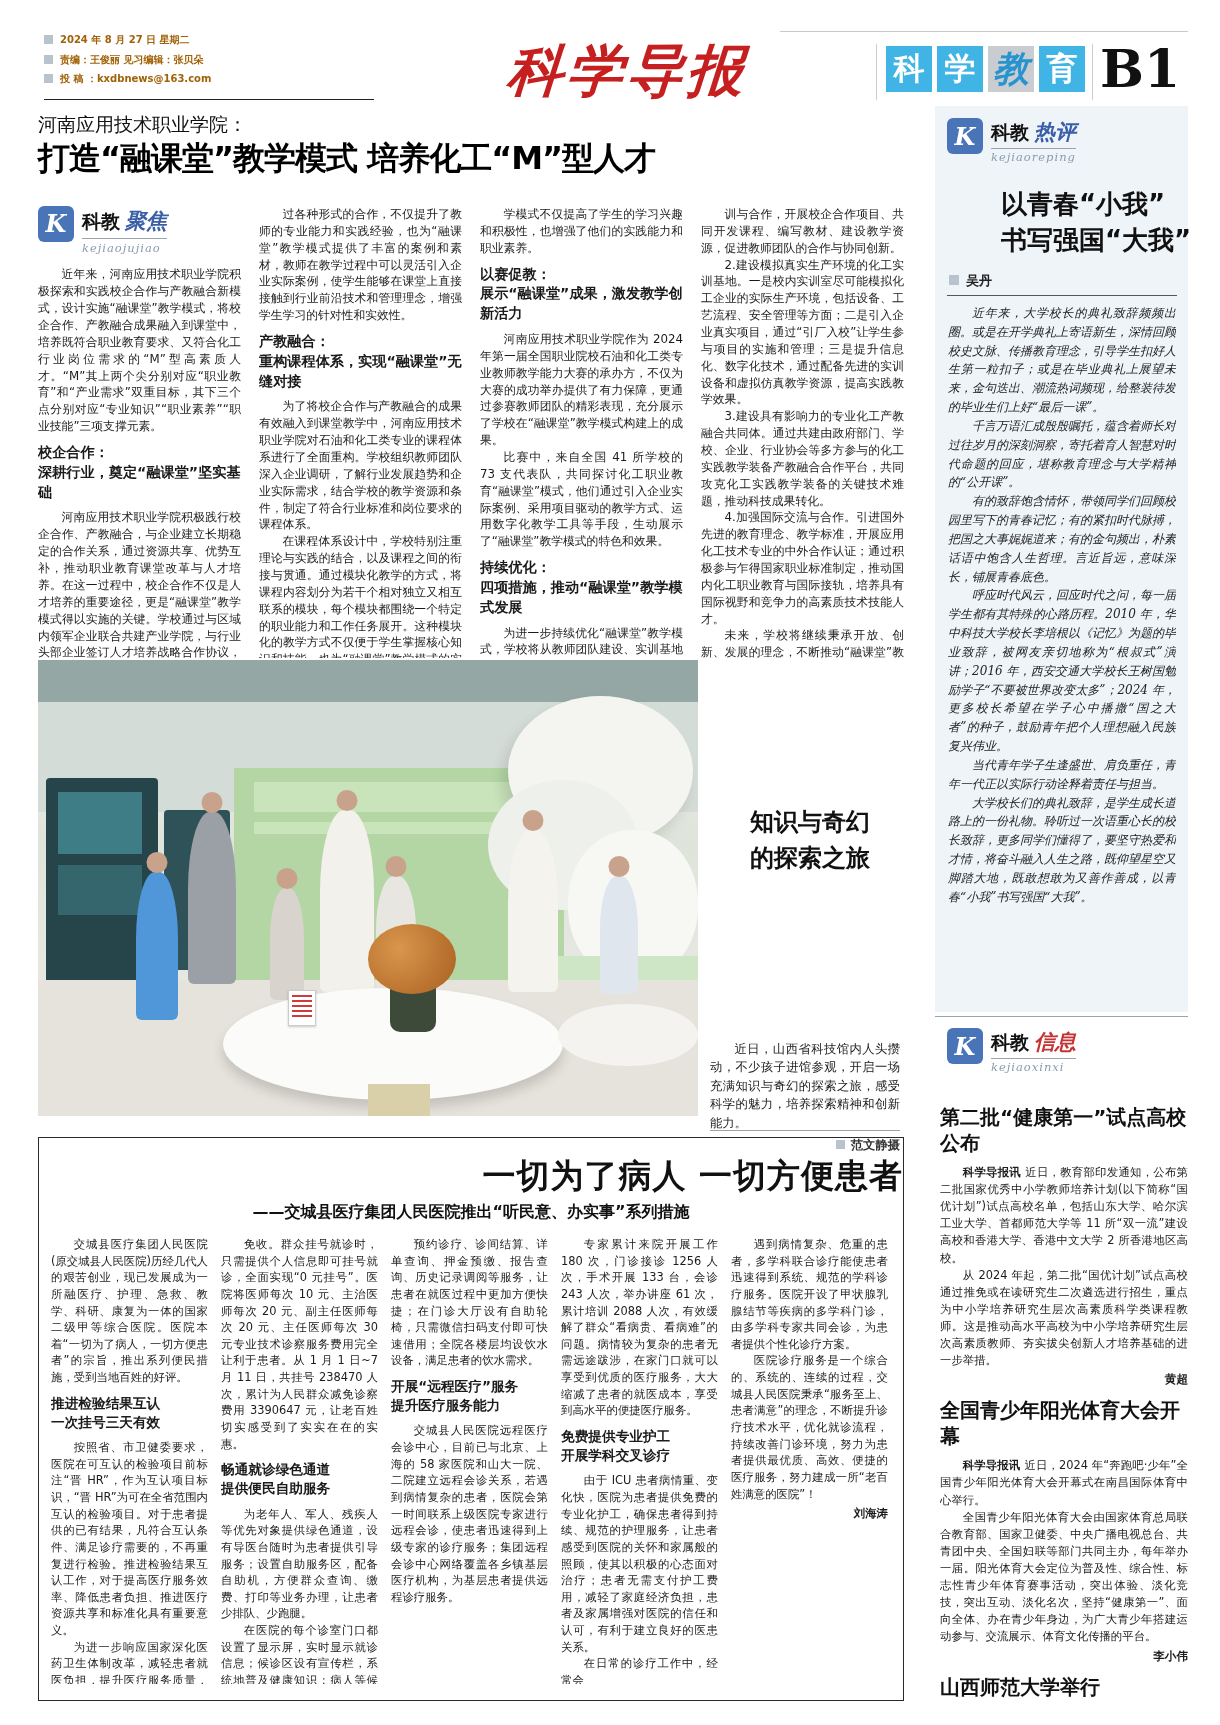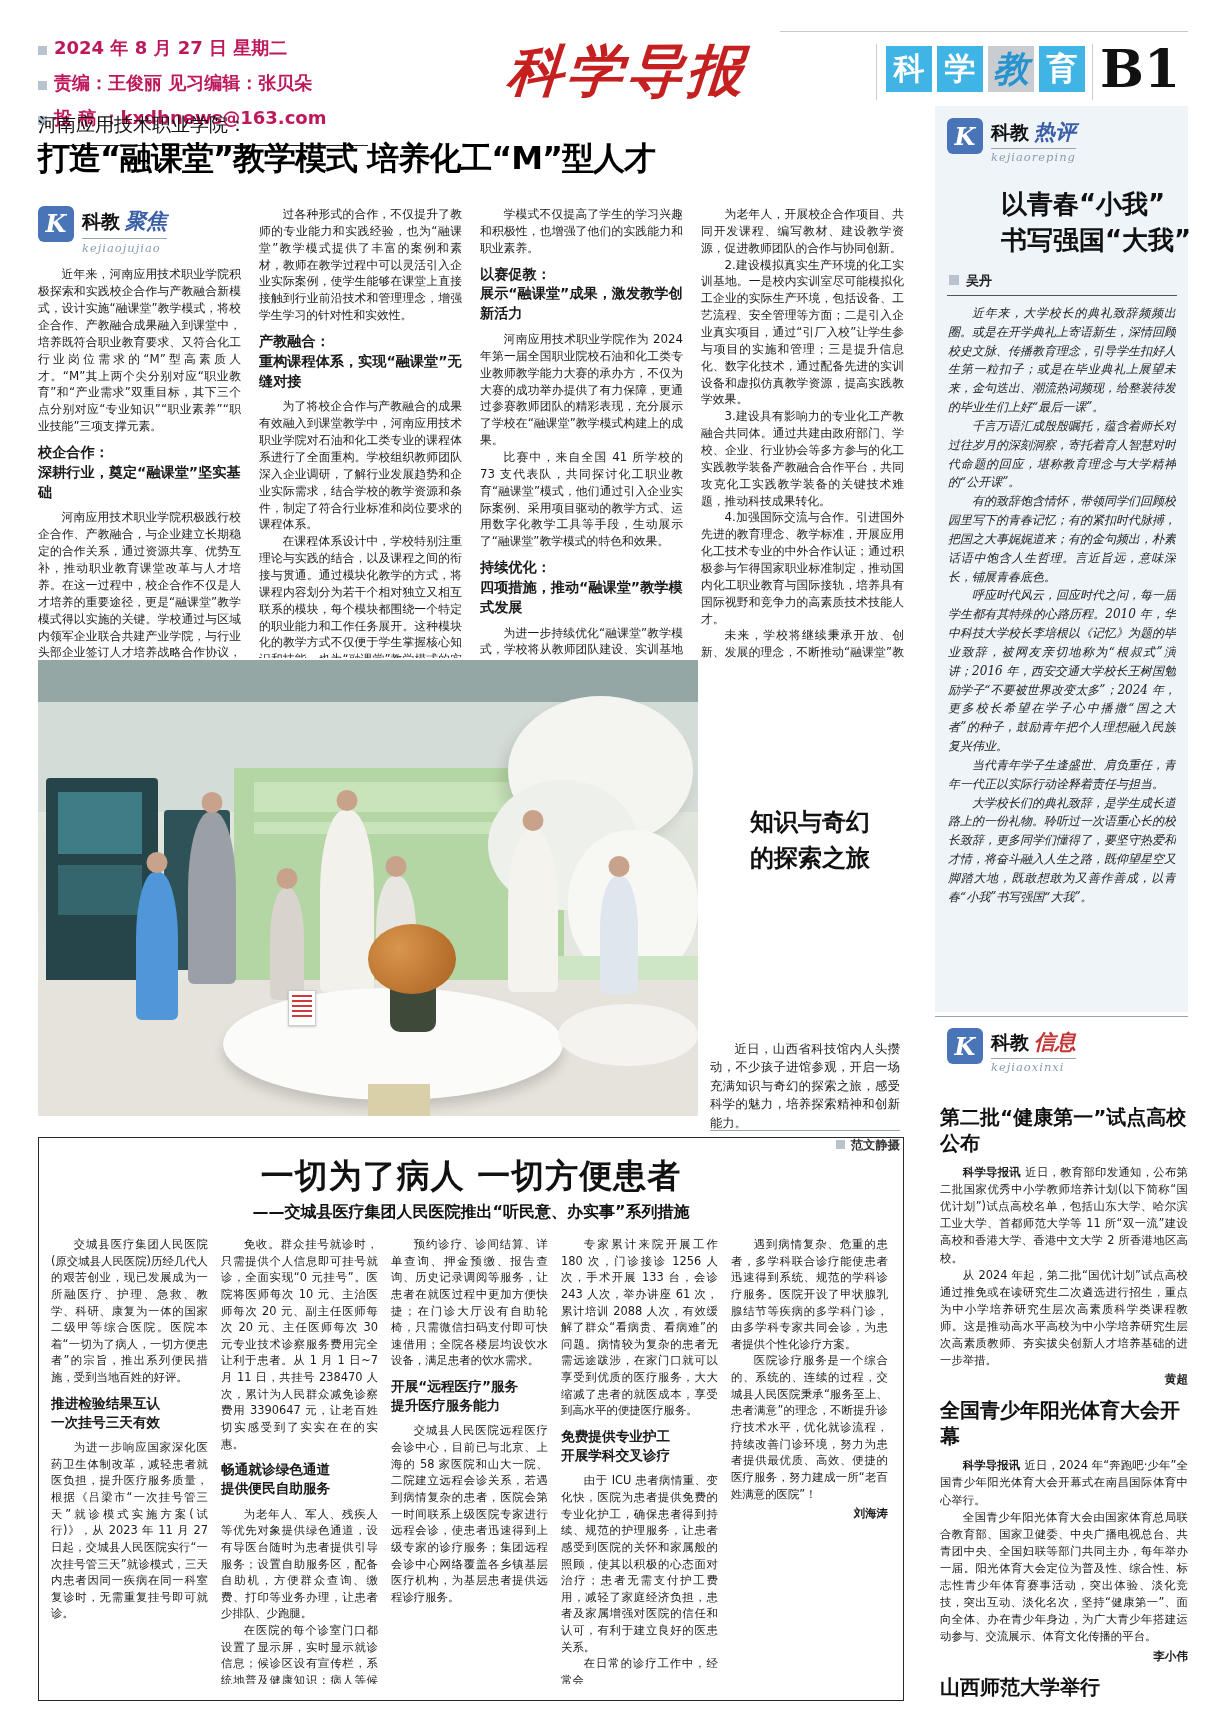--- a/index.html
+++ b/index.html
@@ -1,20 +1,20 @@
 <!DOCTYPE html>
 <html><head>
 <meta charset="utf-8">
 <style>
   html,body{margin:0;padding:0;background:#888;}
   .page{position:relative;width:1220px;height:1725px;background:#fff;margin:0 auto;
         font-family:"DejaVu Sans","Liberation Sans",sans-serif;color:#1b1b1b;overflow:hidden;}
   .abs{position:absolute;}
   
-  .meta{left:38px;top:30px;width:350px;font-size:18px;font-weight:600;line-height:1.95;color:#be185d;}
+  .meta{left:44px;top:30px;width:350px;font-size:10px;font-weight:600;line-height:1.95;color:#a16207;}
   .meta-line::before{content:"";display:inline-block;width:9px;height:9px;background:#b9c3cd;margin-right:7px;vertical-align:-1px;}
   .meta-line:last-child{border-bottom:1.5px solid #222;padding-bottom:10px;width:330px;}
   .masthead{left:462px;top:34px;width:330px;text-align:center;font-family:"DejaVu Serif","Liberation Serif",serif;
             font-style:italic;font-weight:900;font-size:56px;color:#c5201f;letter-spacing:4px;transform:skewX(-4deg);}
   .topline{left:780px;top:31px;width:408px;height:1px;background:#c9c9c9;}
   .vline{top:44px;width:1px;height:56px;background:#cccccc;}
   .sec-blocks{left:886px;top:46px;display:flex;gap:5px;}
   .sec-blocks .blk{width:46px;height:46px;background:#41b4e6;color:#fff;font-size:31px;font-weight:800;
                    display:flex;align-items:center;justify-content:center;}
   .sec-blocks .blk.script{background:#c9cdd1;color:#2794cf;font-family:"DejaVu Serif",serif;font-style:italic;font-size:36px;font-weight:900;}
@@ -42,21 +42,21 @@
          background:linear-gradient(180deg,#aebcba 0%,#dde3df 10%,#e7eae5 22%,#dfe4da 40%,#e4e7e0 62%,#e9e7df 80%,#edece7 100%);}
   .ph{position:absolute;}
   .cap-title{left:750px;top:804px;font-size:24px;font-weight:800;line-height:1.5;color:#111;}
   .cap-text{left:710px;top:1040px;width:190px;font-size:12.3px;line-height:1.5;text-align:justify;}
   .cap-text .b-p{margin-bottom:4px;}
   .cap-credit{text-align:right;font-weight:600;color:#333;}
   .cap-credit::before{content:"";display:inline-block;width:9px;height:9px;background:#b9c3cd;margin-right:6px;}
   .cap-rule{left:710px;top:1130px;width:190px;height:1px;background:#9aa4ad;}
   
   .hbox{left:38px;top:1137px;width:866px;height:564px;border:1.5px solid #2a2a2a;box-sizing:border-box;}
-  .htitle{left:0;right:0;top:16px;text-align:center;font-size:33px;font-weight:800;letter-spacing:1px;color:#111;}
+  .htitle{left:0;right:0;top:16px;text-align:right;font-size:33px;font-weight:800;letter-spacing:1px;color:#111;}
   .hsub{left:0;right:0;top:64px;text-align:center;font-size:16px;font-weight:800;color:#111;}
   .hcols{left:12px;top:98px;width:840px;height:448px;display:flex;gap:13px;overflow:hidden;}
   .hcol{width:157px;flex:0 0 auto;font-size:11.4px;line-height:1.46;text-align:justify;overflow:hidden;height:100%;}
   
   .rpanel{left:935px;top:106px;width:253px;height:906px;background:#eff4f9;}
   .rbadge{left:947px;top:118px;}
   .rtitle{left:1001px;top:186px;font-size:26px;font-weight:800;line-height:1.4;color:#111;}
   .rby{left:949px;top:272px;font-size:13px;font-weight:700;color:#222;}
   .rby::before{content:"";display:inline-block;width:10px;height:10px;background:#b9c3cd;margin-right:7px;}
   .rrule{left:947px;top:295px;width:230px;height:1px;background:#555;}
@@ -129,21 +129,21 @@
           <div class="b-p">学模式不仅提高了学生的学习兴趣和积极性，也增强了他们的实践能力和职业素养。</div>
           <div class="b-s">以赛促教：<br>展示“融课堂”成果，激发教学创新活力</div>
           <div class="b-p">河南应用技术职业学院作为 2024 年第一届全国职业院校石油和化工类专业教师教学能力大赛的承办方，不仅为大赛的成功举办提供了有力保障，更通过参赛教师团队的精彩表现，充分展示了学校在“融课堂”教学模式构建上的成果。</div>
           <div class="b-p">比赛中，来自全国 41 所学校的 73 支代表队，共同探讨化工职业教育“融课堂”模式，他们通过引入企业实际案例、采用项目驱动的教学方式、运用数字化教学工具等手段，生动展示了“融课堂”教学模式的特色和效果。</div>
           <div class="b-s">持续优化：<br>四项措施，推动“融课堂”教学模式发展</div>
           <div class="b-p">为进一步持续优化“融课堂”教学模式，学校将从教师团队建设、实训基地建设、产教共同体建设和国际合作等方面持续发力。</div>
         </div>
       </div>
     <div class="mcol">
         <div>
-          <div class="b-p">为老年人，开展校企合作项目、共同开发课程、编写教材、建设教学资源，促进教师团队的合作与协同创新。</div>
+          <div class="b-p">训与合作，开展校企合作项目、共同开发课程、编写教材、建设教学资源，促进教师团队的合作与协同创新。</div>
           <div class="b-p">2.建设模拟真实生产环境的化工实训基地。一是校内实训室尽可能模拟化工企业的实际生产环境，包括设备、工艺流程、安全管理等方面；二是引入企业真实项目，通过“引厂入校”让学生参与项目的实施和管理；三是提升信息化、数字化技术，通过配备先进的实训设备和虚拟仿真教学资源，提高实践教学效果。</div>
           <div class="b-p">3.建设具有影响力的专业化工产教融合共同体。通过共建由政府部门、学校、企业、行业协会等多方参与的化工实践教学装备产教融合合作平台，共同攻克化工实践教学装备的关键技术难题，推动科技成果转化。</div>
           <div class="b-p">4.加强国际交流与合作。引进国外先进的教育理念、教学标准，开展应用化工技术专业的中外合作认证；通过积极参与乍得国家职业标准制定，推动国内化工职业教育与国际接轨，培养具有国际视野和竞争力的高素质技术技能人才。</div>
           <div class="b-p">未来，学校将继续秉承开放、创新、发展的理念，不断推动“融课堂”教学模式的改革与创新，培养更多高素质人才，为我国化工职业教育事业的发展贡献更大的力量。</div>
         </div>
       </div>
   </div>
 
   <div class="abs photo">
     <div class="ph" style="left:0;top:0;width:660px;height:42px;background:#94a7a5;"></div>
@@ -209,20 +209,21 @@
     </div>
 
   <div class="abs hbox">
     <div class="abs htitle">一切为了病人  一切方便患者</div>
     <div class="abs hsub">——交城县医疗集团人民医院推出“听民意、办实事”系列措施</div>
     <div class="abs hcols">
       <div class="hcol">
           <div>
             <div class="b-p">交城县医疗集团人民医院(原交城县人民医院)历经几代人的艰苦创业，现已发展成为一所融医疗、护理、急救、教学、科研、康复为一体的国家二级甲等综合医院。医院本着“一切为了病人，一切方便患者”的宗旨，推出系列便民措施，受到当地百姓的好评。</div>
             <div class="b-s">推进检验结果互认<br>一次挂号三天有效</div>
+            <div class="b-p">按照省、市卫健委要求，医院在可互认的检验项目前标注“晋 HR”，作为互认项目标识，“晋 HR”为可在全省范围内互认的检验项目。对于患者提供的已有结果，凡符合互认条件、满足诊疗需要的，不再重复进行检验。推进检验结果互认工作，对于提高医疗服务效率、降低患者负担、推进医疗资源共享和标准化具有重要意义。</div>
             <div class="b-p">为进一步响应国家深化医药卫生体制改革，减轻患者就医负担，提升医疗服务质量，根据《吕梁市“一次挂号管三天”就诊模式实施方案(试行)》，从 2023 年 11 月 27 日起，交城县人民医院实行“一次挂号管三天”就诊模式，三天内患者因同一疾病在同一科室复诊时，无需重复挂号即可就诊。</div>
           </div>
         </div>
       <div class="hcol">
           <div>
             <div class="b-p">免收。群众挂号就诊时，只需提供个人信息即可挂号就诊，全面实现“0 元挂号”。医院将医师每次 10 元、主治医师每次 20 元、副主任医师每次 20 元、主任医师每次 30 元专业技术诊察服务费用完全让利于患者。从 1 月 1 日~7 月 11 日，共挂号 238470 人次，累计为人民群众减免诊察费用 3390647 元，让老百姓切实感受到了实实在在的实惠。</div>
             <div class="b-s">畅通就诊绿色通道<br>提供便民自助服务</div>
             <div class="b-p">为老年人、军人、残疾人等优先对象提供绿色通道，设有导医台随时为患者提供引导服务；设置自助服务区，配备自助机，方便群众查询、缴费、打印等业务办理，让患者少排队、少跑腿。</div>
             <div class="b-p">在医院的每个诊室门口都设置了显示屏，实时显示就诊信息；候诊区设有宣传栏，系统地普及健康知识；病人等候区设有直饮水机，让患者在就医过程中时刻感受到温馨与便利，就诊体验良好。</div>
           </div>

